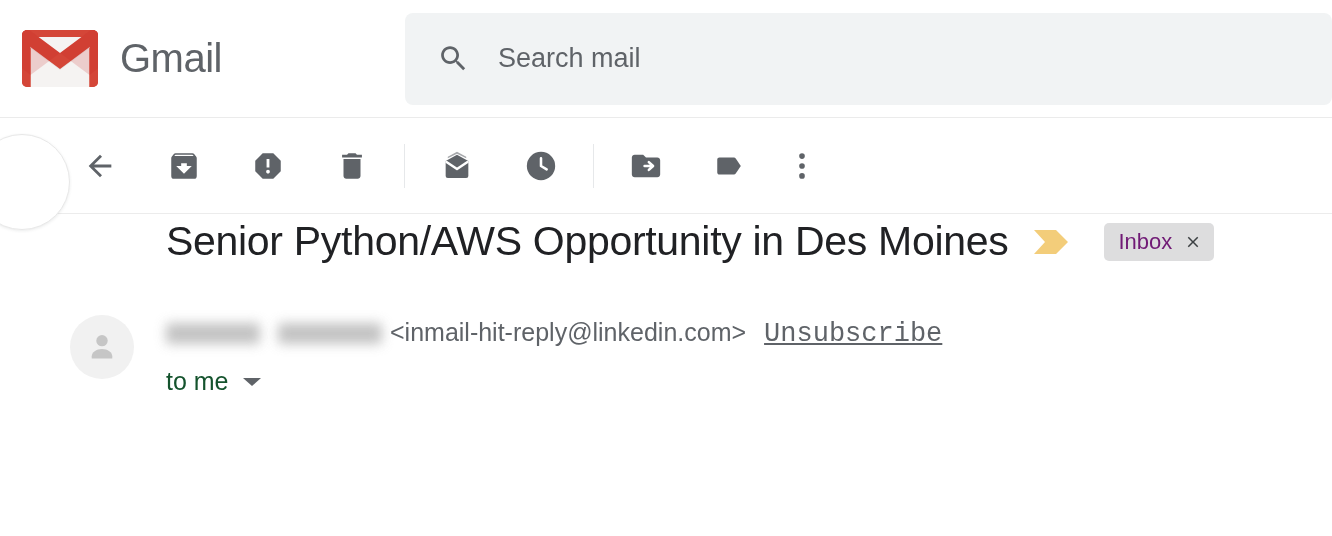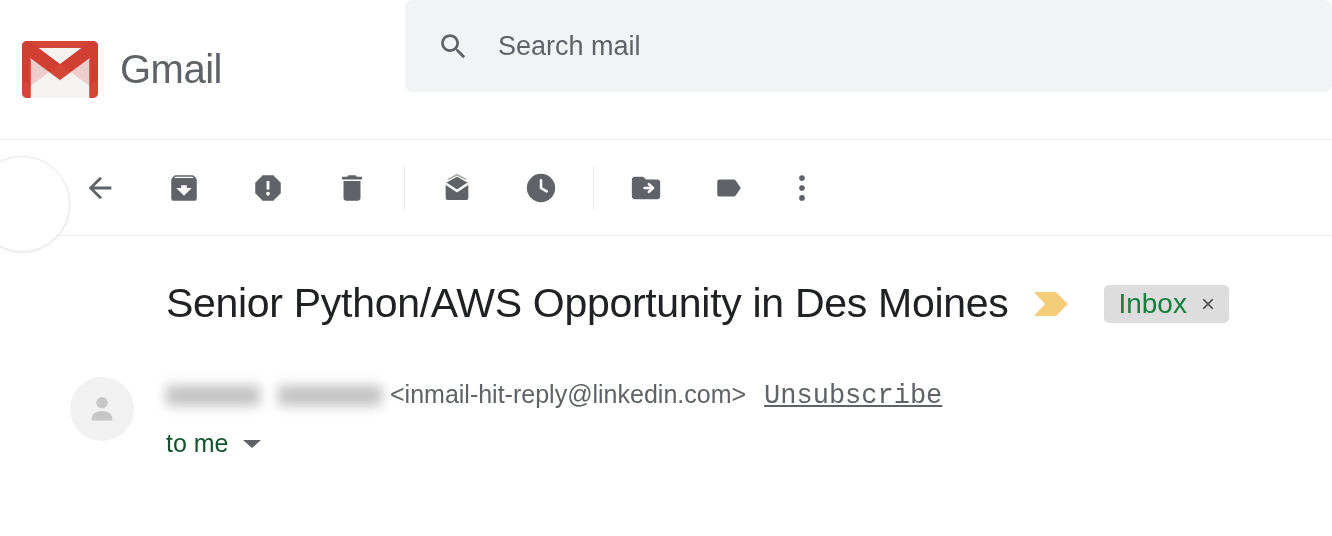--- a/index.html
+++ b/index.html
@@ -9,24 +9,24 @@
     height: 536px;
     overflow: hidden;
     background: #ffffff;
     font-family: "Liberation Sans", sans-serif;
     -webkit-font-smoothing: antialiased;
   }
 
   
   .header {
     position: relative;
-    height: 140px;
+    height: 118px;
     border-bottom: 1px solid #ebebeb;
     display: flex;
-    align-items: flex-start;
+    align-items: center;
   }
 
   .brand {
     display: flex;
     align-items: center;
     height: 100%;
     padding-left: 22px;
     width: 405px;
     flex: 0 0 405px;
   }
@@ -125,21 +125,20 @@
     height: 44px;
     background: #e6e8ea;
     margin: 0 24px;
     flex: 0 0 auto;
   }
 
   
   .message {
     padding-left: 166px;
     padding-right: 24px;
-    padding-top: 40px;
   }
 
   .subject-row {
     display: flex;
     align-items: center;
     min-height: 54px;
   }
   .subject {
     font-size: 41px;
     color: #202124;
@@ -161,22 +160,22 @@
     margin-left: 32px;
     background: #ddddde;
     border-radius: 5px;
     height: 38px;
     display: inline-flex;
     align-items: center;
     padding: 0 12px 0 14px;
     flex: 0 0 auto;
   }
   .label-chip-text {
-    font-size: 28px;
-    color: #15803d;
+    font-size: 22px;
+    color: #701a75;
     line-height: 1;
   }
   .label-chip-close {
     margin-left: 12px;
     width: 18px;
     height: 18px;
     cursor: pointer;
     display: flex;
     align-items: center;
     justify-content: center;

